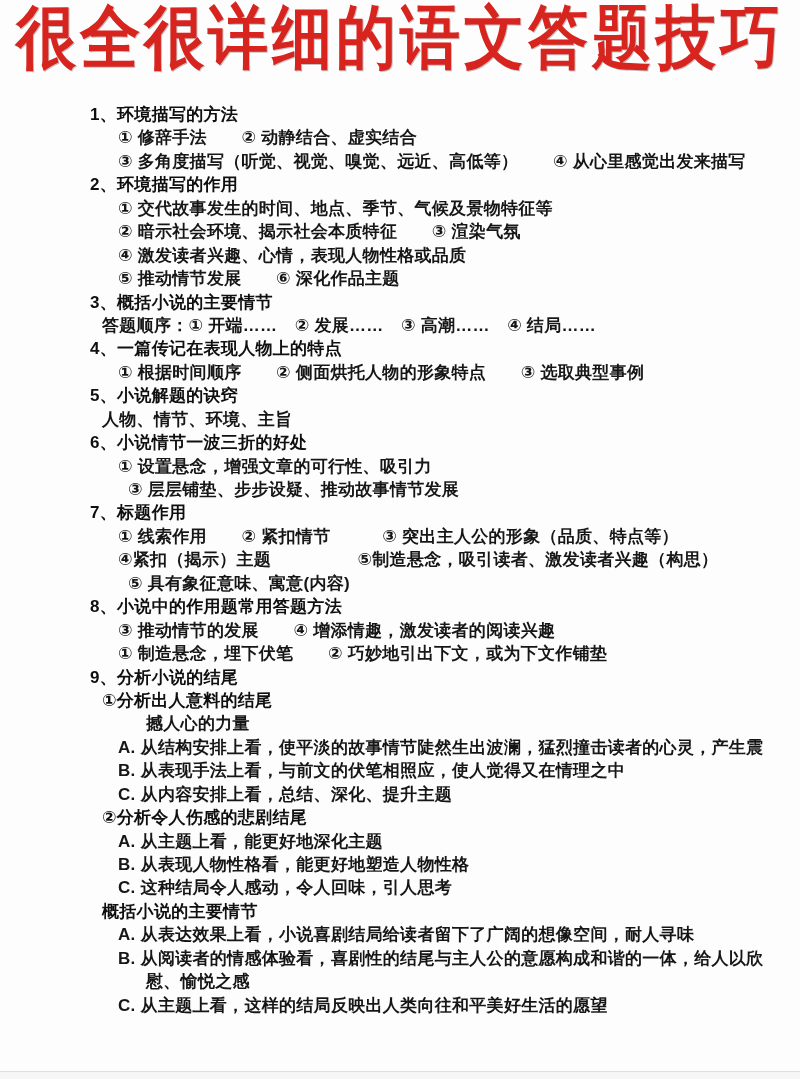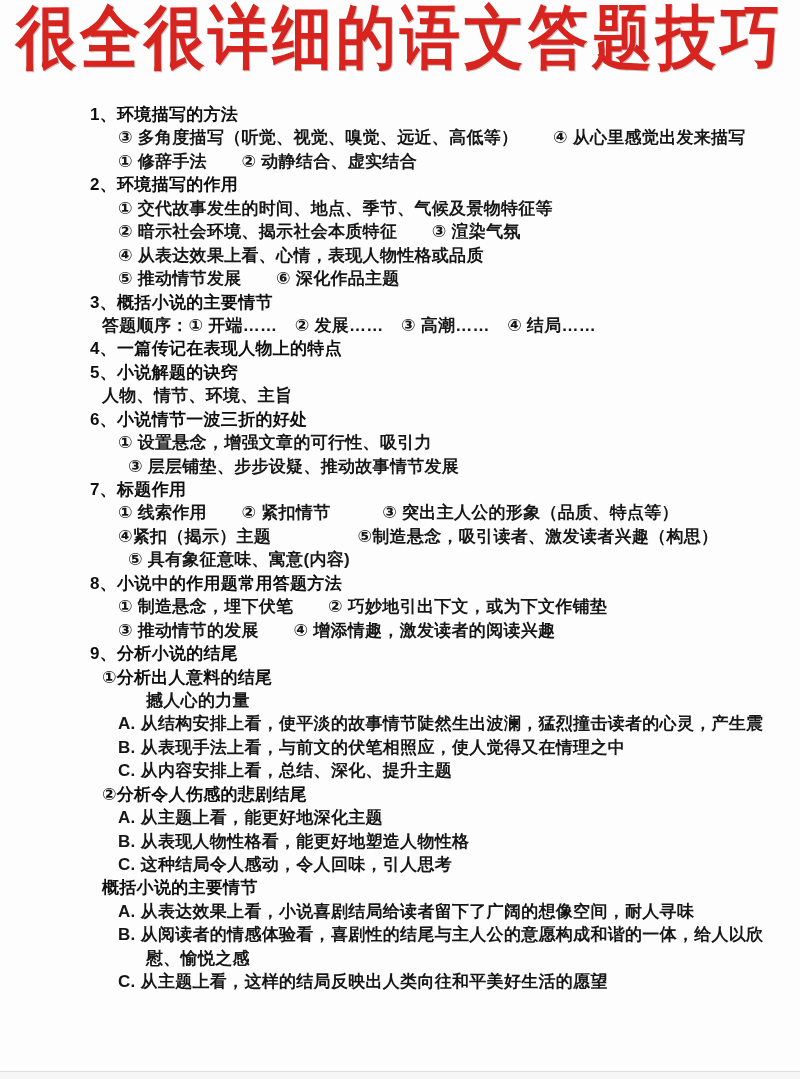--- a/index.html
+++ b/index.html
@@ -72,56 +72,57 @@
 </head>
 <body style="background: rgb(253, 253, 253);">
 
 <div class="page">
   <h1 class="title" style="color: rgb(216, 36, 31);">很全很详细的语文答题技巧</h1>
 
   <main class="content">
 
   <section>
         <div class="line heading ind0">1、环境描写的方法</div>
+        <div class="line ind2">① 修辞手法　　② 动静结合、虚实结合</div>
         <div class="line ind2">③ 多角度描写（听觉、视觉、嗅觉、远近、高低等）　　④ 从心里感觉出发来描写</div>
-        <div class="line ind2">① 修辞手法　　② 动静结合、虚实结合</div>
       </section>
       <section>
         <div class="line heading ind0">2、环境描写的作用</div>
         <div class="line ind2">① 交代故事发生的时间、地点、季节、气候及景物特征等</div>
         <div class="line ind2">② 暗示社会环境、揭示社会本质特征　　③ 渲染气氛</div>
-        <div class="line ind2">④ 从表达效果上看、心情，表现人物性格或品质</div>
+        <div class="line ind2">④ 激发读者兴趣、心情，表现人物性格或品质</div>
         <div class="line ind2">⑤ 推动情节发展　　⑥ 深化作品主题</div>
       </section>
       <section>
         <div class="line heading ind0">3、概括小说的主要情节</div>
         <div class="line ind1">答题顺序：① 开端……　② 发展……　③ 高潮……　④ 结局……</div>
       </section>
       <section>
         <div class="line heading ind0">4、一篇传记在表现人物上的特点</div>
+        <div class="line ind2">① 根据时间顺序　　② 侧面烘托人物的形象特点　　③ 选取典型事例</div>
       </section>
       <section>
         <div class="line heading ind0">5、小说解题的诀窍</div>
         <div class="line ind1">人物、情节、环境、主旨</div>
       </section>
       <section>
         <div class="line heading ind0">6、小说情节一波三折的好处</div>
         <div class="line ind2">① 设置悬念，增强文章的可行性、吸引力</div>
         <div class="line ind3">③ 层层铺垫、步步设疑、推动故事情节发展</div>
       </section>
       <section>
         <div class="line heading ind0">7、标题作用</div>
         <div class="line ind2">① 线索作用　　② 紧扣情节　　　③ 突出主人公的形象（品质、特点等）</div>
         <div class="line ind2">④紧扣（揭示）主题　　　　　⑤制造悬念，吸引读者、激发读者兴趣（构思）</div>
         <div class="line ind3">⑤ 具有象征意味、寓意(内容)</div>
       </section>
       <section>
         <div class="line heading ind0">8、小说中的作用题常用答题方法</div>
+        <div class="line ind2">③ 推动情节的发展　　④ 增添情趣，激发读者的阅读兴趣</div>
         <div class="line ind2">① 制造悬念，埋下伏笔　　② 巧妙地引出下文，或为下文作铺垫</div>
-        <div class="line ind2">③ 推动情节的发展　　④ 增添情趣，激发读者的阅读兴趣</div>
       </section>
       <section>
         <div class="line heading ind0">9、分析小说的结尾</div>
         <div class="line ind1 heading">①分析出人意料的结尾</div>
         <div class="line ind4">撼人心的力量</div>
         <div class="line ind2">A. 从结构安排上看，使平淡的故事情节陡然生出波澜，猛烈撞击读者的心灵，产生震</div>
         <div class="line ind2">B. 从表现手法上看，与前文的伏笔相照应，使人觉得又在情理之中</div>
         <div class="line ind2">C. 从内容安排上看，总结、深化、提升主题</div>
         <div class="line ind1 heading">②分析令人伤感的悲剧结尾</div>
         <div class="line ind2">A. 从主题上看，能更好地深化主题</div>

